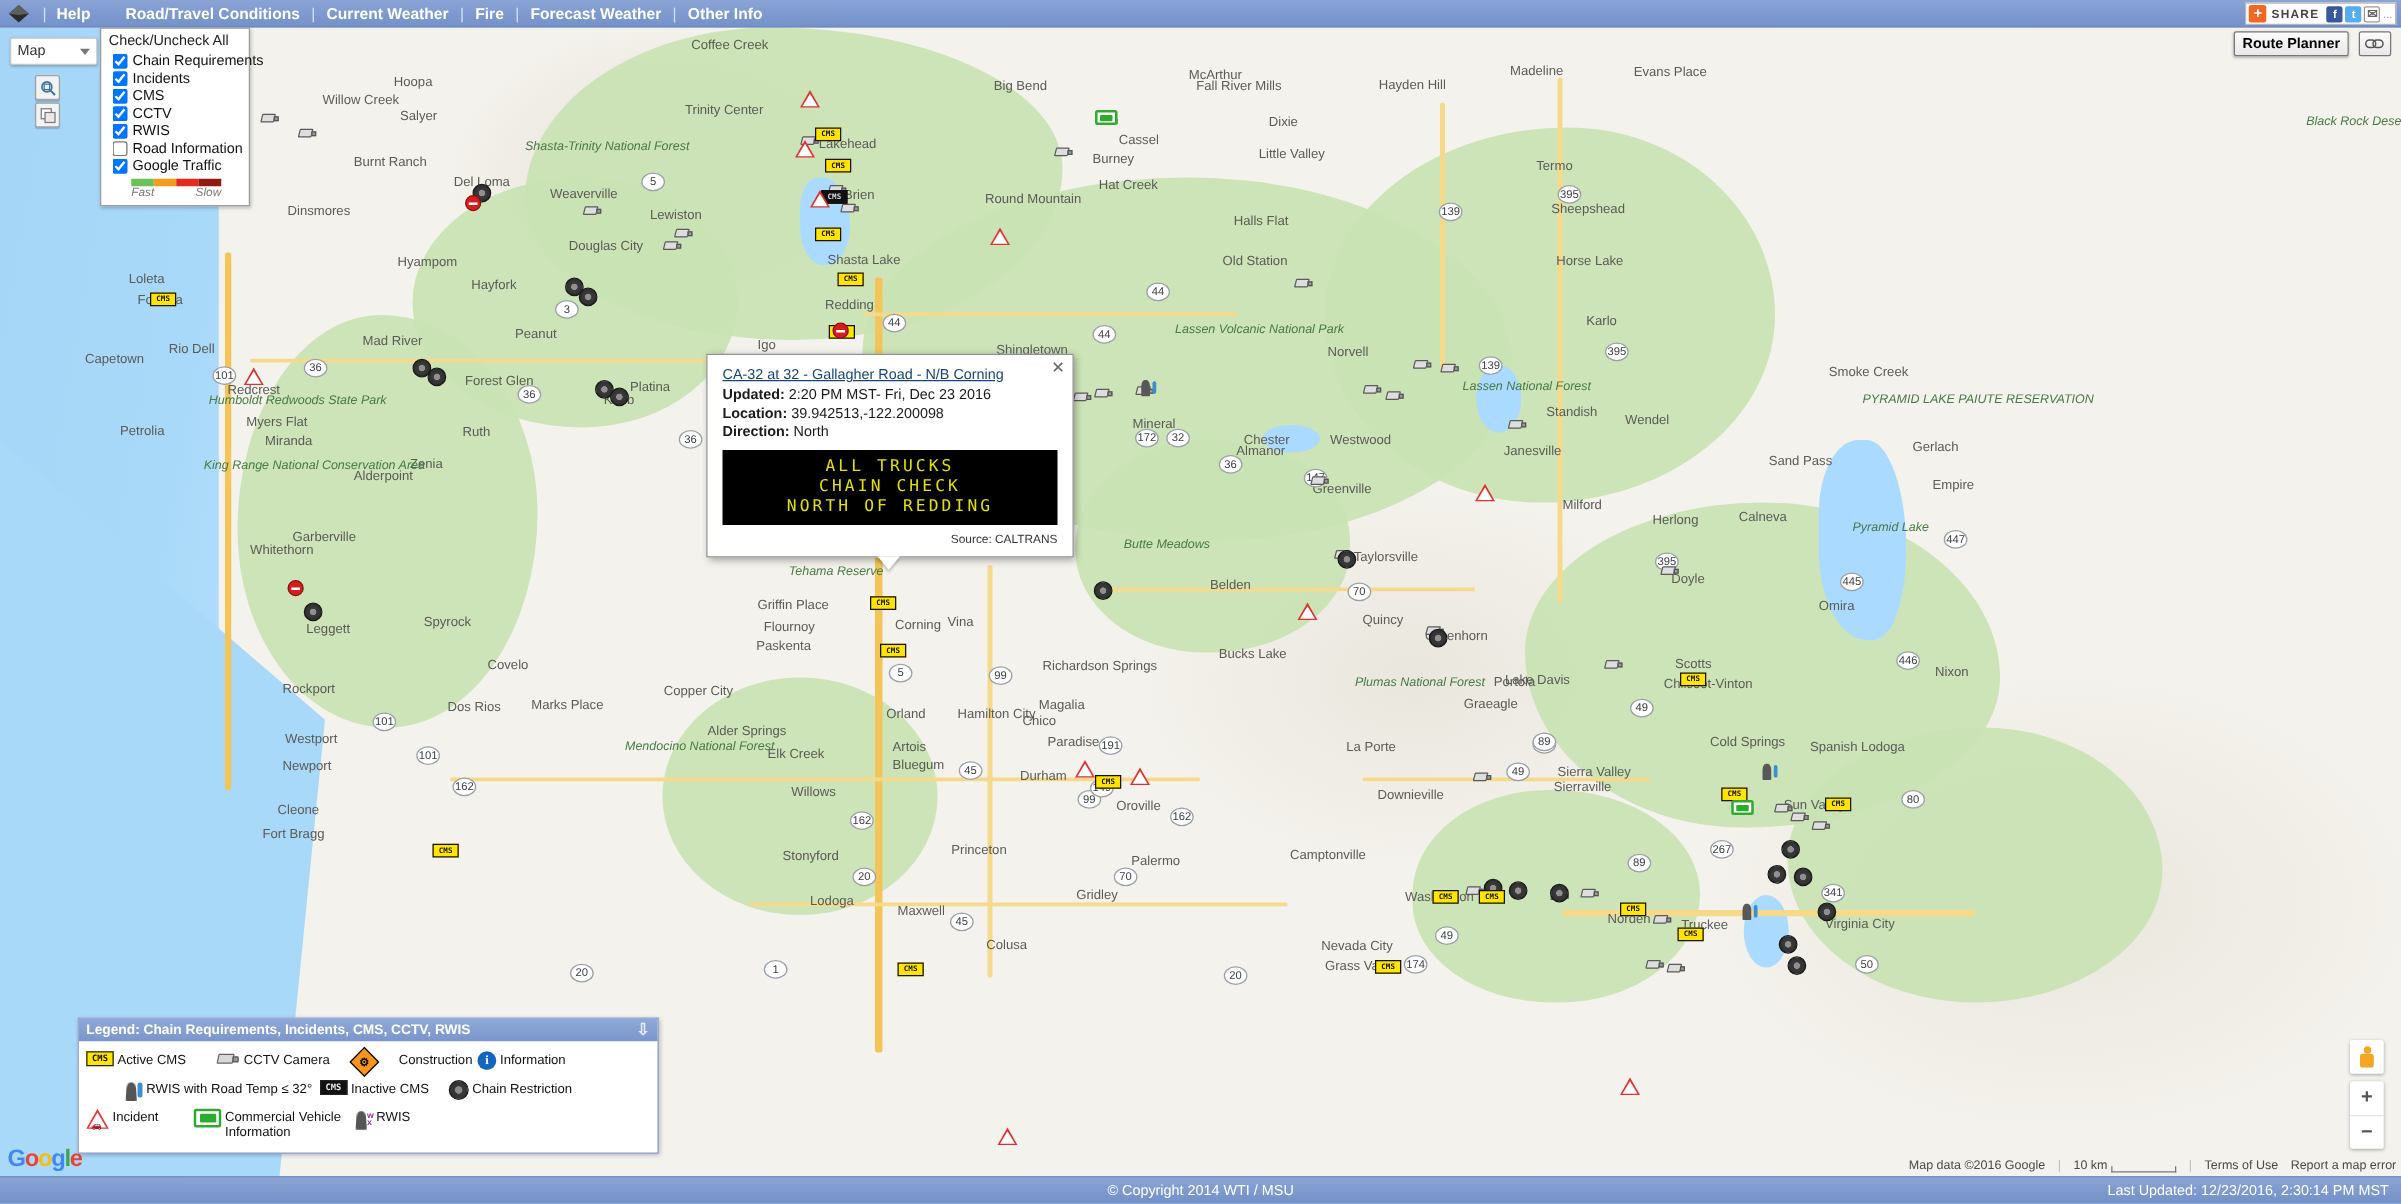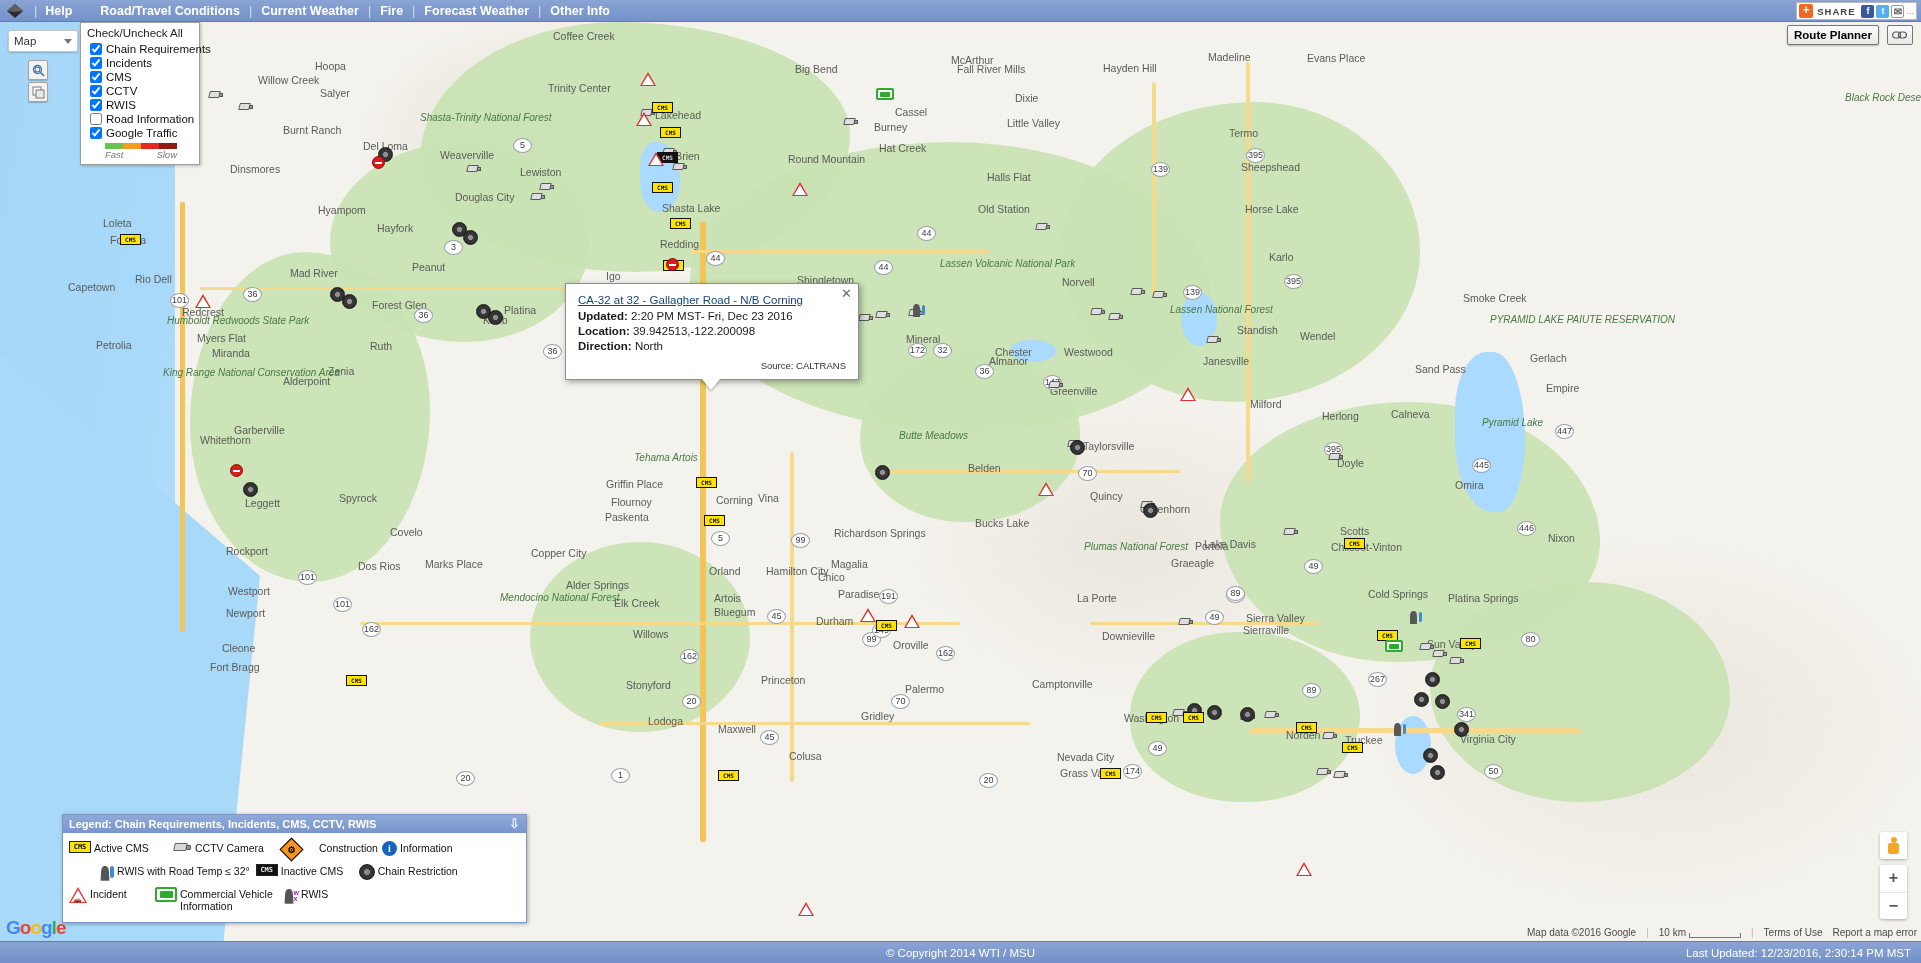--- a/index.html
+++ b/index.html
@@ -747,21 +747,21 @@
       <div class="place" style="left: 1102px; top: 608px;">Downieville</div>
       <div class="place" style="left: 1077px; top: 570px;">La Porte</div>
       <div class="place" style="left: 1032px; top: 656px;">Camptonville</div>
       <div class="place" style="left: 1124px; top: 690px;">Washington</div>
       <div class="place" style="left: 1057px; top: 729px;">Nevada City</div>
       <div class="place" style="left: 1060px; top: 745px;">Grass Valley</div>
       <div class="place" style="left: 1286px; top: 707px;">Norden</div>
       <div class="place" style="left: 1345px; top: 712px;">Truckee</div>
       <div class="place" style="left: 1460px; top: 711px;">Virginia City</div>
       <div class="place" style="left: 1427px; top: 616px;">Sun Valley</div>
-      <div class="place" style="left: 1448px; top: 570px;">Platina Springs</div>
+      <div class="place" style="left: 1448px; top: 570px;">Spanish Lodoga</div>
       <div class="place" style="left: 1368px; top: 566px;">Cold Springs</div>
       <div class="place" style="left: 795px; top: 41px;">Big Bend</div>
       <div class="place" style="left: 895px; top: 84px;">Cassel</div>
       <div class="place" style="left: 874px; top: 99px;">Burney</div>
       <div class="place" style="left: 879px; top: 120px;">Hat Creek</div>
       <div class="place" style="left: 934px; top: 181px; margin-left: 44px;">Old Station</div>
       <div class="place" style="left: 987px; top: 149px;">Halls Flat</div>
       <div class="place" style="left: 1062px; top: 254px;">Norvell</div>
       <div class="place" style="left: 1237px; top: 302px;">Standish</div>
       <div class="place" style="left: 1203px; top: 333px;">Janesville</div>
@@ -799,21 +799,21 @@
       <div class="place" style="left: 1246px; top: 590px;">Sierra Valley</div>
       <div class="place park" style="left: 420px; top: 90px; width: 110px;">Shasta-Trinity National Forest</div>
       <div class="place park" style="left: 940px; top: 236px; width: 92px;">Lassen Volcanic National Park</div>
       <div class="place park" style="left: 1084px; top: 519px; width: 92px;">Plumas National Forest</div>
       <div class="place park" style="left: 500px; top: 570px; width: 92px;">Mendocino National Forest</div>
       <div class="place park" style="left: 167px; top: 293px; width: 78px;">Humboldt Redwoods State Park</div>
       <div class="place park" style="left: 163px; top: 345px; width: 80px;">King Range National Conservation Area</div>
       <div class="place park" style="left: 1845px; top: 70px; width: 84px;">Black Rock Desert - High Rock Canyon Emigrant</div>
       <div class="place park" style="left: 1490px; top: 292px; width: 86px;">PYRAMID LAKE PAIUTE RESERVATION</div>
       <div class="place park" style="left: 1482px; top: 395px; width: 60px;">Pyramid Lake</div>
-      <div class="place park" style="left: 631px; top: 430px; width: 70px;">Tehama Artois</div>
+      <div class="place park" style="left: 631px; top: 430px; width: 70px;">Tehama Reserve</div>
       <div class="place park" style="left: 899px; top: 408px; width: 60px;">Butte Meadows</div>
       <div class="place park" style="left: 1170px; top: 282px; width: 72px;">Lassen National Forest</div>
       <div class="hw-shield" style="left: 513px; top: 116px;">5</div>
       <div class="hw-shield" style="left: 444px; top: 218px;">3</div>
       <div class="hw-shield" style="left: 243px; top: 265px;">36</div>
       <div class="hw-shield" style="left: 414px; top: 286px;">36</div>
       <div class="hw-shield" style="left: 543px; top: 322px;">36</div>
       <div class="hw-shield" style="left: 706px; top: 229px;">44</div>
       <div class="hw-shield" style="left: 917px; top: 204px;">44</div>
       <div class="hw-shield" style="left: 874px; top: 238px;">44</div>
@@ -939,20 +939,25 @@
       <span>2:20 PM MST- Fri, Dec 23 2016</span>
     </div>
     <div class="info-line">
       <b>Location:</b>
       <span>39.942513,-122.200098</span>
     </div>
     <div class="info-line">
       <b>Direction:</b>
       <span>North</span>
     </div>
+    <div id="cms-board">
+      <div>ALL TRUCKS</div>
+      <div>CHAIN CHECK</div>
+      <div>NORTH OF REDDING</div>
+    </div>
     <div id="info-source">Source: CALTRANS</div>
   </div>
 
   <div id="legend">
     <div id="legend-head">
       <span>Legend: Chain Requirements, Incidents, CMS, CCTV, RWIS</span>
       <span id="legend-collapse">⇩</span>
     </div>
     <div id="legend-body">
 

